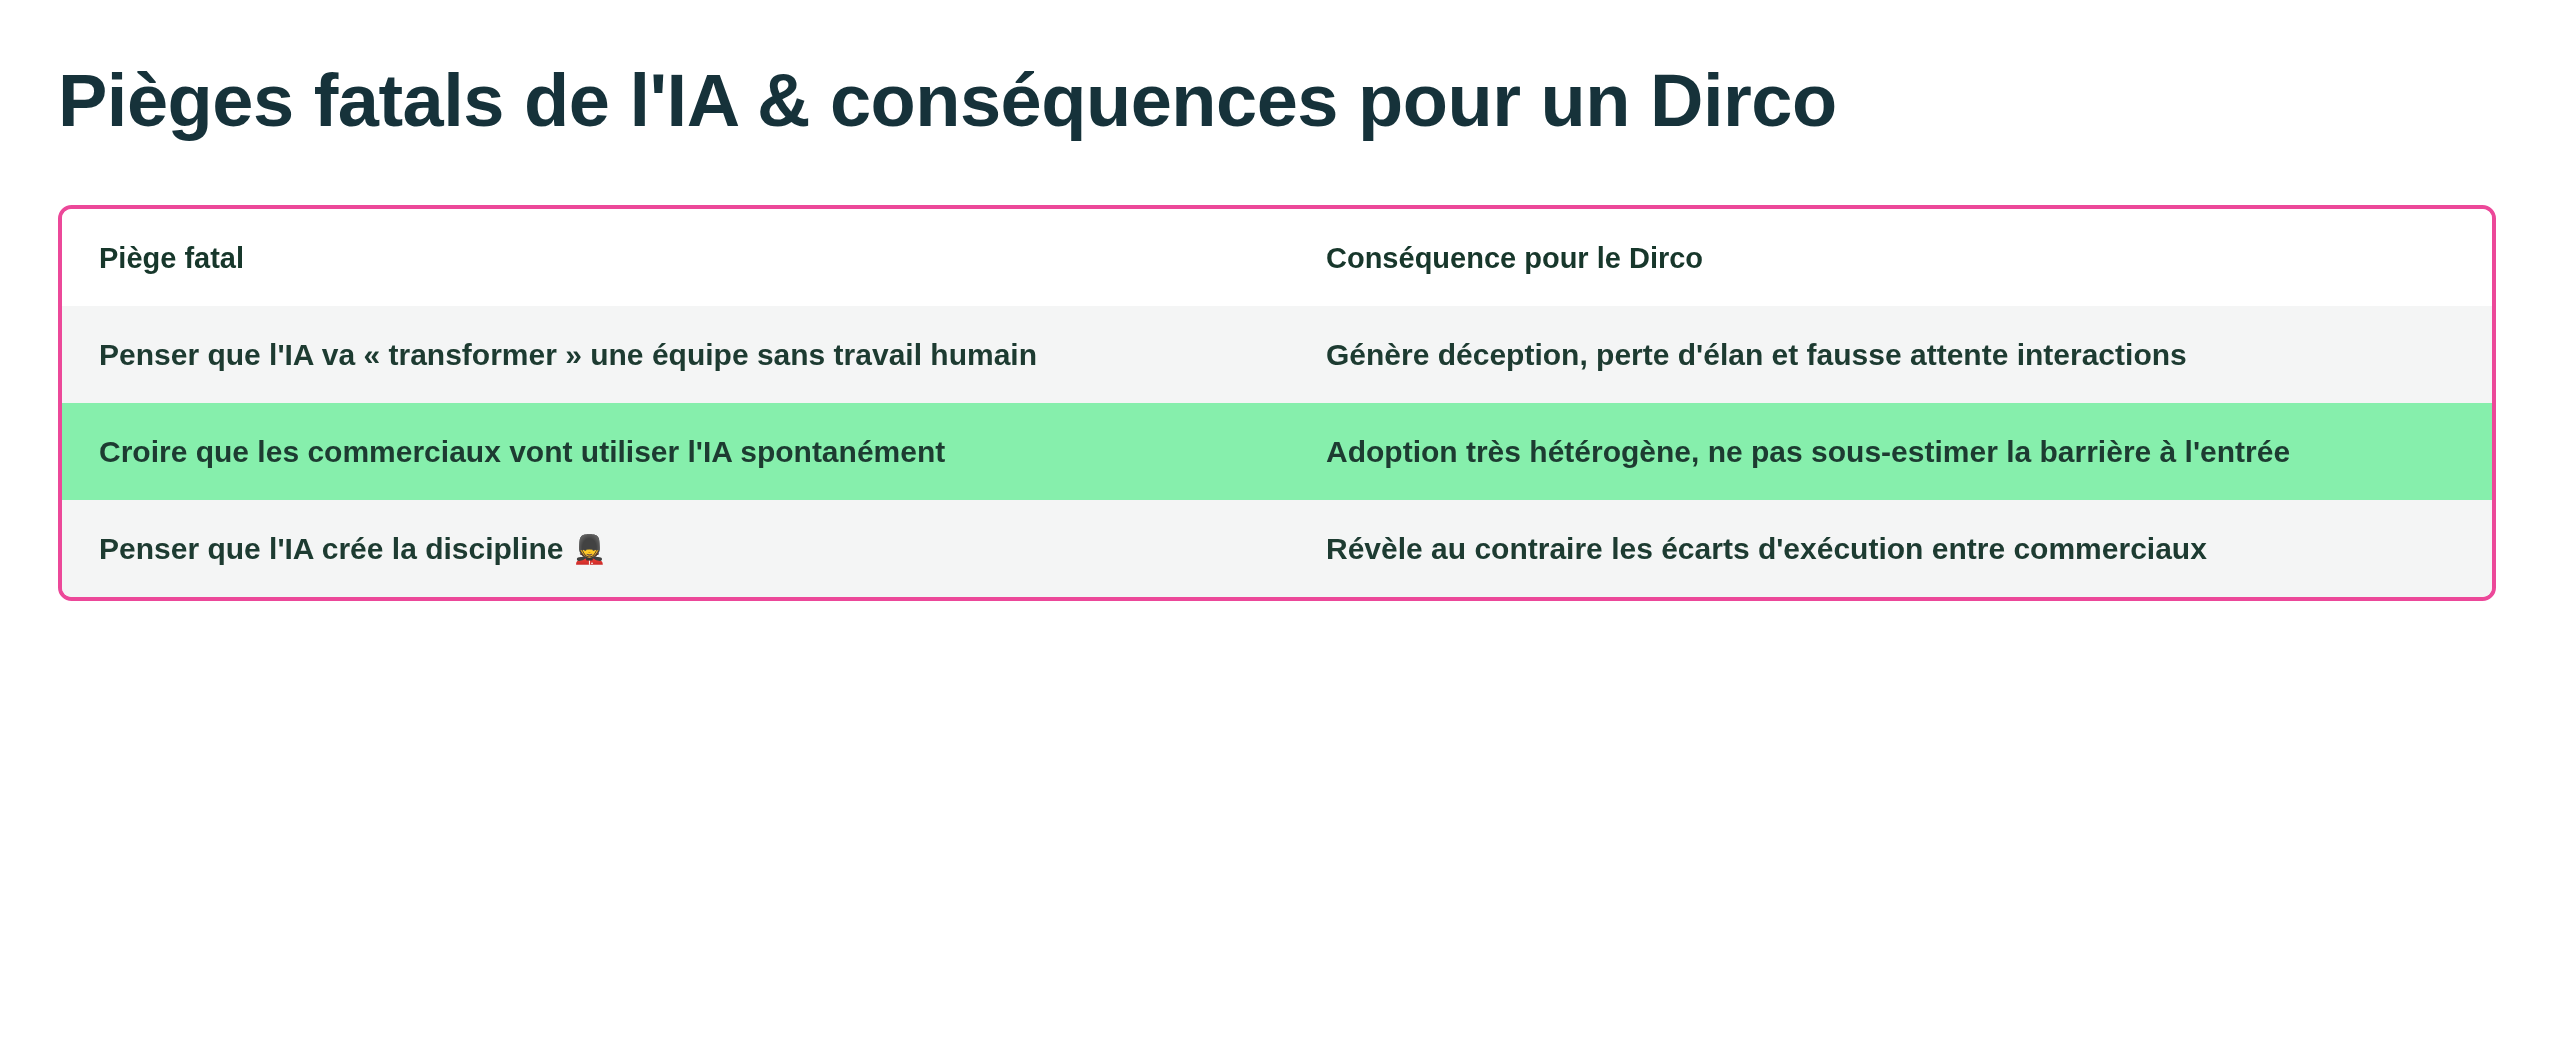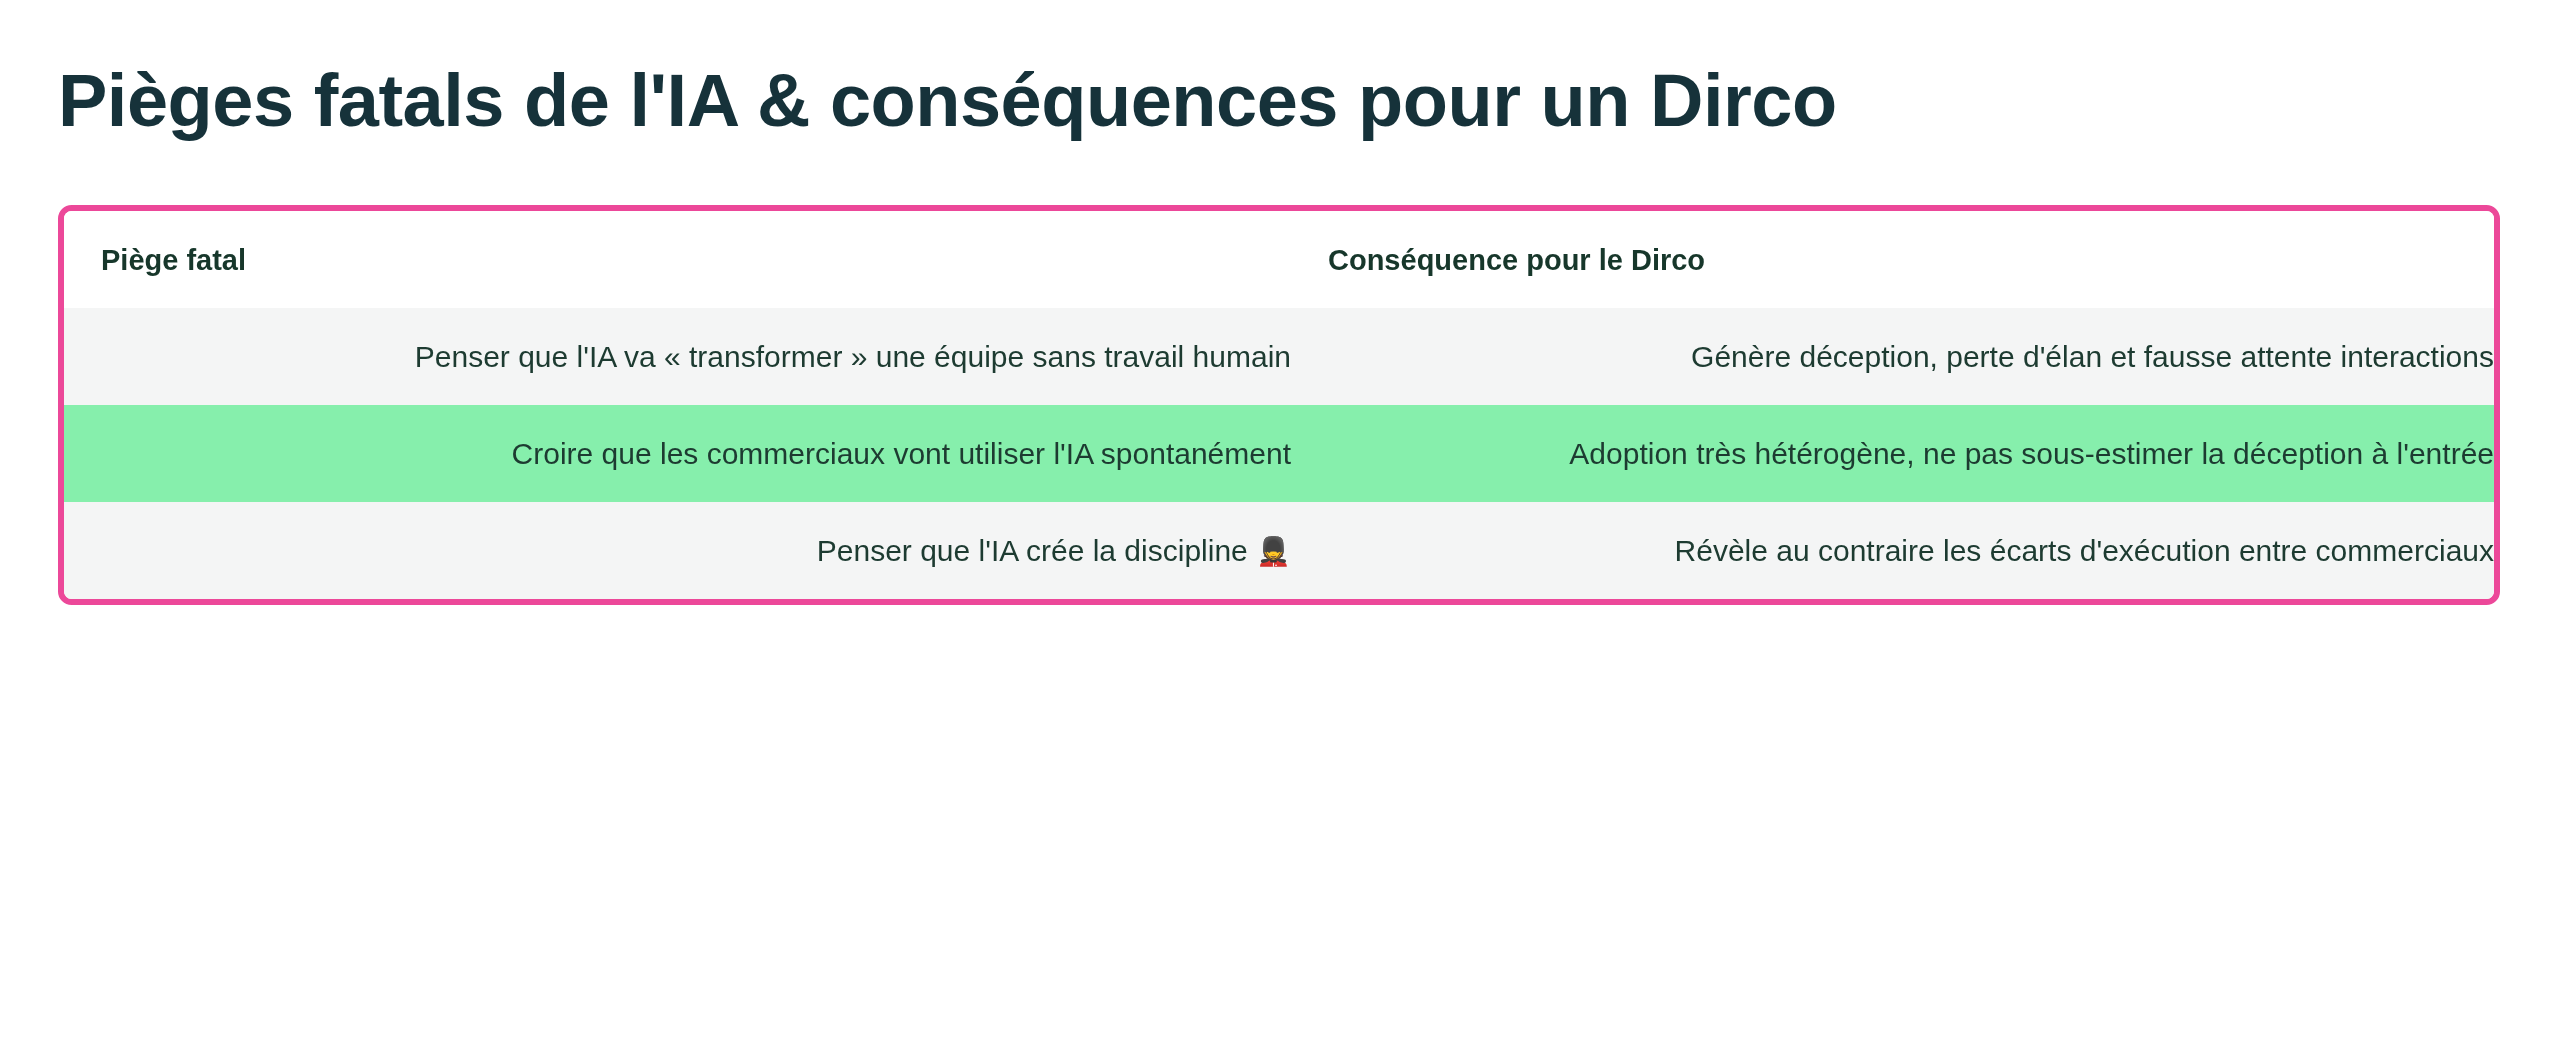--- a/index.html
+++ b/index.html
@@ -25,21 +25,21 @@
     padding-top: 60px;
     font-size: 74px;
     line-height: 1.1;
     font-weight: 700;
     letter-spacing: -0.5px;
     color: #16323a;
     font-family: "Liberation Sans", sans-serif;
   }
   .table-card {
     margin-top: 64px;
-    border: 6px solid #ec4899;
+    border: 4px solid #ec4899;
     border-radius: 13.6px;
     overflow: hidden;
     background: #ffffff;
     width: 2430px;
   }
   table.data-table {
     width: 100%;
     border-collapse: collapse;
     table-layout: fixed;
   }
@@ -49,23 +49,23 @@
     text-align: left;
     font-size: 29px;
     font-weight: 700;
     color: #17372b;
     background: #ffffff;
     padding: 31px 0 29px 37px;
     line-height: 1.25;
     white-space: nowrap;
   }
   table.data-table tbody td {
-    text-align: right;
+    text-align: left;
     font-size: 30px;
-    font-weight: 400;
+    font-weight: 700;
     color: #1d3b31;
     padding: 29px 0 29px 37px;
     line-height: 1.3;
     white-space: nowrap;
   }
   table.data-table tbody tr.stripe td {
     background: #f4f5f5;
   }
   table.data-table tbody tr.plain td {
     background: #86efac;
@@ -96,21 +96,21 @@
           <th>Conséquence pour le Dirco</th>
         </tr>
       </thead>
       <tbody>
         <tr class="stripe">
           <td><span>Penser que l'IA va « transformer » une équipe sans travail humain</span><span class="emoji"></span></td>
           <td>Génère déception, perte d'élan et fausse attente interactions</td>
         </tr>
         <tr class="plain">
           <td><span>Croire que les commerciaux vont utiliser l'IA spontanément</span><span class="emoji"></span></td>
-          <td>Adoption très hétérogène, ne pas sous-estimer la déception à l'entrée</td>
+          <td>Adoption très hétérogène, ne pas sous-estimer la barrière à l'entrée</td>
         </tr>
         <tr class="stripe">
           <td><span>Penser que l'IA crée la discipline</span>&nbsp;<span class="emoji">💂</span></td>
           <td>Révèle au contraire les écarts d'exécution entre commerciaux</td>
         </tr>
       </tbody>
     </table>
   </div>
 
 </div>

